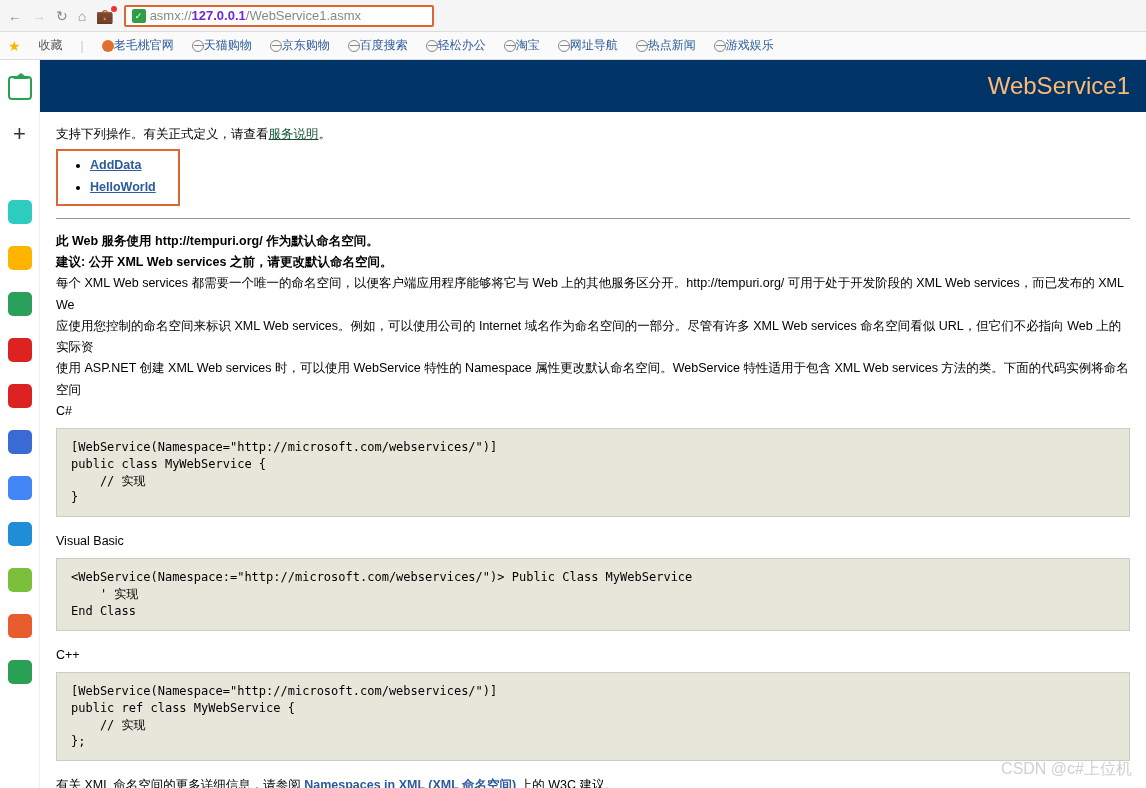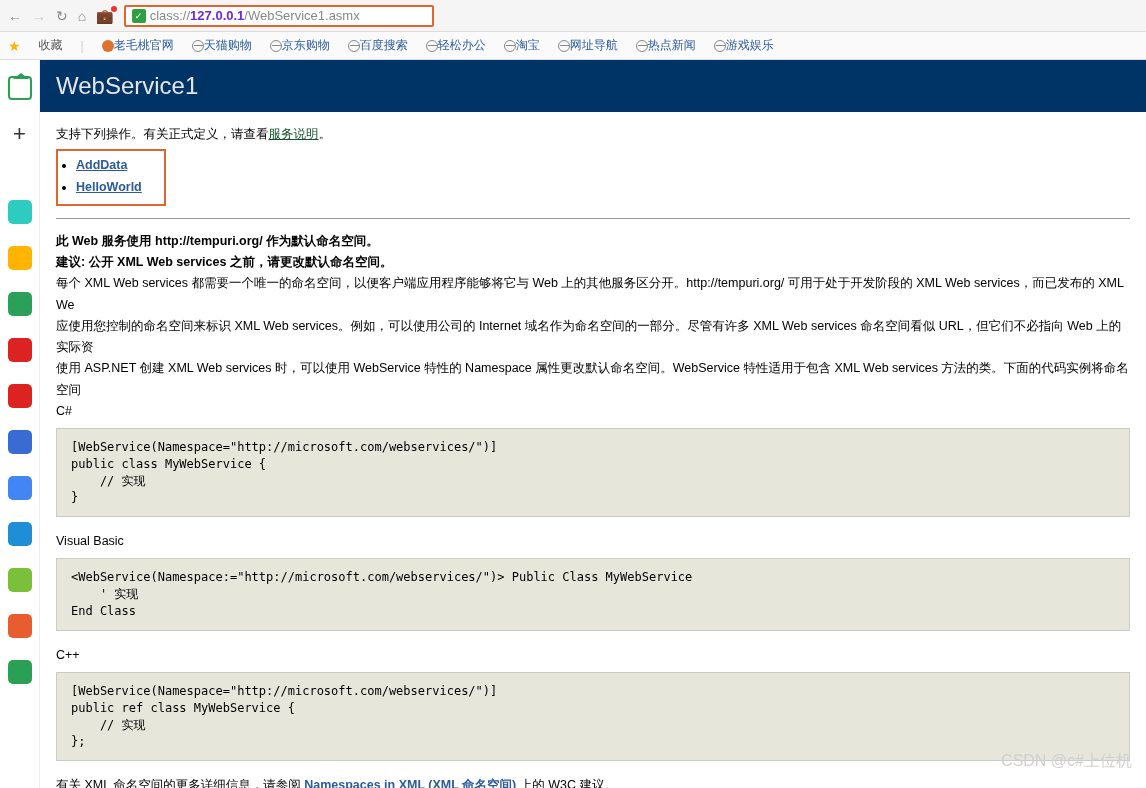--- a/index.html
+++ b/index.html
@@ -14,45 +14,45 @@
   .star { color: #ffb400; font-size: 14px; }
   .fav-label { color: #555; }
   .bm { display: flex; align-items: center; gap: 0; color: #2b5b9b; cursor: pointer; }
   .bm .globe { width: 12px; height: 12px; border: 1px solid #888; border-radius: 50%; display: inline-block; position: relative; }
   .bm .globe::after { content: ""; position: absolute; left: 1px; top: 4px; width: 9px; height: 1px; background: #888; }
   .bm .peach { width: 12px; height: 12px; border-radius: 50%; background: #e07030; display: inline-block; }
   .layout { display: flex; }
   .side-rail { width: 40px; background: #fff; display: flex; flex-direction: column; align-items: center; gap: 22px; padding-top: 16px; border-right: 1px solid #efefef; }
   .rail-btn { width: 24px; height: 24px; border-radius: 5px; display: inline-block; }
   .main { flex: 1; }
-  .page-title { background: #003366; color: #e5e5e5; font-size: 24px; font-weight: 400; padding: 12px 16px; }
+  .page-title { background: #003366; color: #fdba74; font-size: 24px; font-weight: 400; padding: 12px 16px; text-align: right; }
   .content { padding: 12px 16px; font-size: 12.5px; line-height: 1.7; }
   .ops-highlight { border: 2px solid #d63; display: inline-block; padding: 4px 22px 6px 18px; margin: 4px 0; }
-  ul.ops { list-style: disc; margin-left: 0; }
+  ul.ops { list-style: disc; margin-left: 14px; }
   ul.ops li a { color: #2b5b9b; text-decoration: underline; font-weight: bold; }
   hr { border: none; border-top: 1px solid #999; margin: 8px 0 12px; }
   .bold { font-weight: bold; }
   .code-block { background: #e6e6da; border: 1px solid #ccccc0; font-family: Consolas, monospace; font-size: 12px; white-space: pre; padding: 10px 14px; margin: 6px 0 14px; line-height: 1.4; overflow-x: auto; }
   a.ref { color: #2b5b9b; text-decoration: underline; font-weight: bold; }
-  .watermark { position: fixed; right: 14px; bottom: 16px; color: #d0d0d0; font-size: 16px; }
+  .watermark { position: fixed; right: 14px; bottom: 8px; color: #d0d0d0; font-size: 16px; }
   .svc-link { color:#14532d; text-decoration: underline; }
 </style>
 </head>
 <body>
 
 <div class="browser-toolbar">
   <span class="nav-arrow">←</span>
   <span class="nav-arrow" style="color:#ccc;">→</span>
   <span class="refresh-btn">↻</span>
   <span class="home-btn">⌂</span>
   <span class="bag-btn" style="position:relative;">💼<span style="position:absolute;top:-2px;right:-3px;width:6px;height:6px;background:#e33;border-radius:50%;"></span></span>
   <span class="url-wrap">
     <span class="shield">✓</span>
     <span class="url-text">
-      <span>class://</span><b>127.0.0.1</b><span>/WebService1.asmx</span>
+      <span>asmx://</span><b>127.0.0.1</b><span>/WebService1.asmx</span>
     </span>
   </span>
 </div>
 
 <div class="bookmarks-bar">
   <span class="star">★</span>
   <span class="fav-label">收藏</span>
   <span style="color:#ccc;">|</span>
   <span class="bm">
       <span class="peach"></span>

